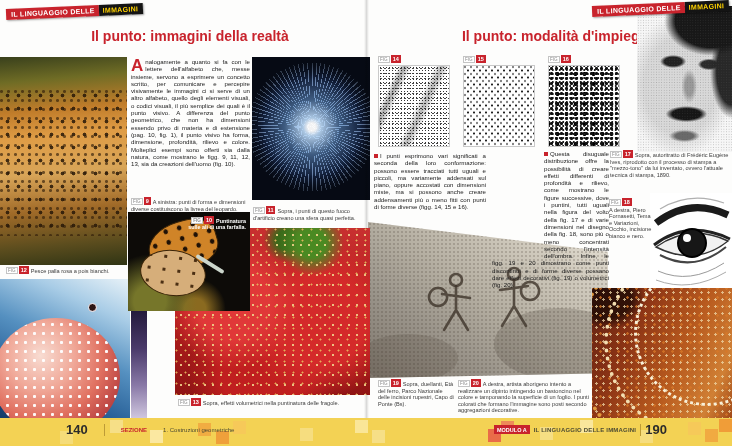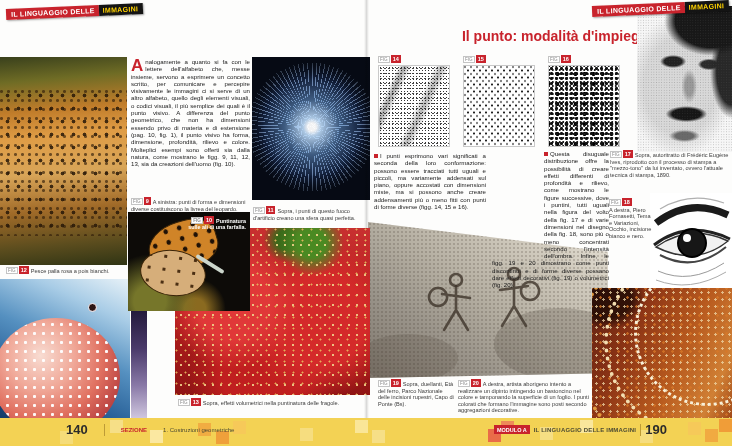--- a/index.html
+++ b/index.html
@@ -158,20 +158,21 @@
 
   <div class="banner abs" style="left:6px;top:6px">
     <span class="bred">IL LINGUAGGIO DELLE</span>
       <span class="bblk">IMMAGINI</span>
   </div>
   <div class="banner abs" style="left:592px;top:3px">
     <span class="bred">IL LINGUAGGIO DELLE</span>
       <span class="bblk">IMMAGINI</span>
   </div>
 
+  <div class="ptitle abs" style="left:80px;top:28px;width:220px">Il punto: immagini della realtà</div>
   <div class="ptitle abs" style="left:445px;top:28px;width:220px">Il punto: modalità d'impiego</div>
 
   <div class="abs photo" id="leopard">
     <div class="spots"></div>
   </div>
 
   <div class="abs photo" id="firework">
     <div class="burst"></div>
   </div>
 

